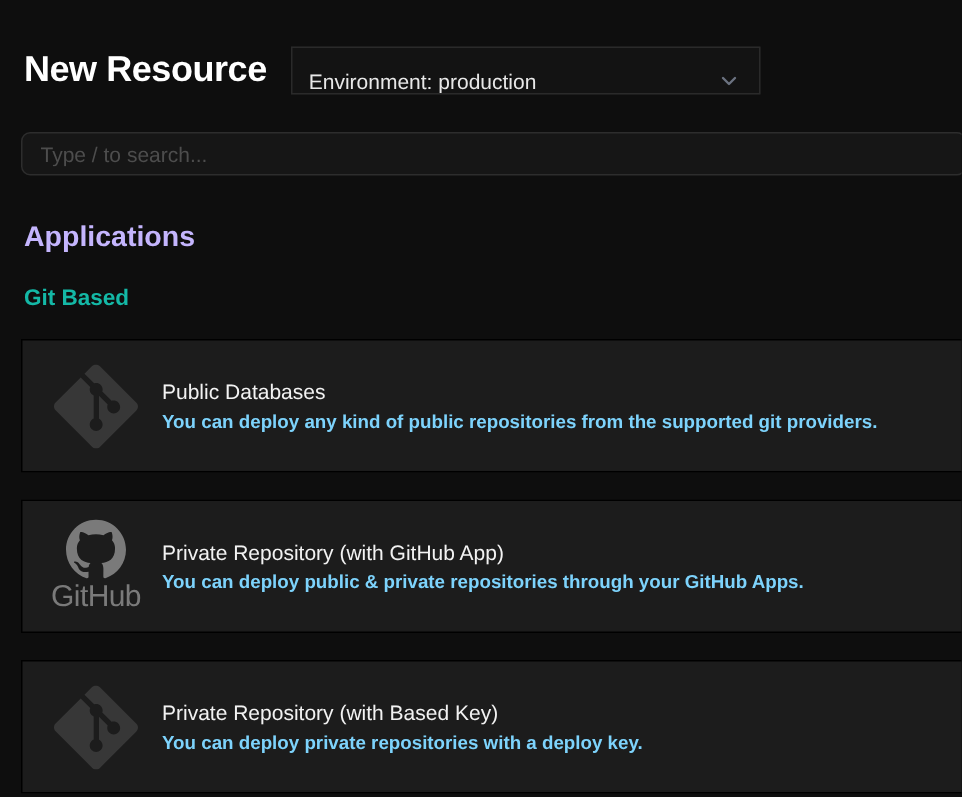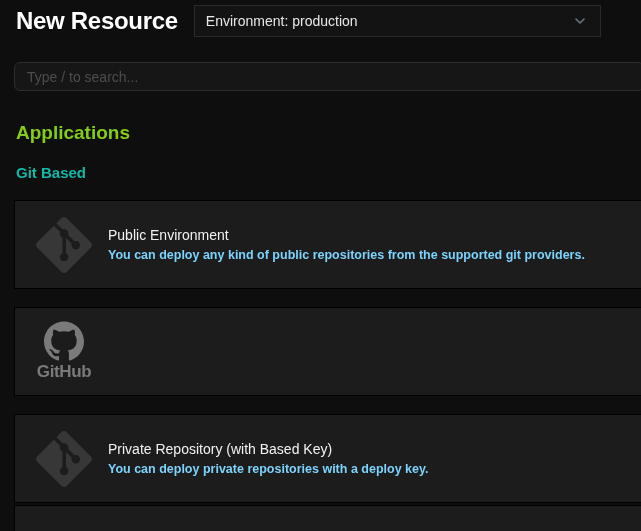--- a/index.html
+++ b/index.html
@@ -10,33 +10,34 @@
     font-family: "Liberation Sans", sans-serif;
     -webkit-font-smoothing: antialiased;
   }
   .page { position: relative; width: 641px; height: 531px; }
 
   
   .header-row {
     display: flex; align-items: center;
     padding: 2px 0 0 16px;
     height: 39px;
+    margin-top: 26px;
   }
   .page-title {
     font-size: 24px; font-weight: 700; color: #ffffff;
     letter-spacing: -0.3px;
     white-space: nowrap;
   }
   .env-select {
     margin-left: 16px;
-    width: 407px; height: 32px;
+    width: 313px; height: 32px;
     background: #131313;
     border: 1px solid #2a2a2a;
     border-radius: 0;
-    display: flex; align-items: center;
+    display: flex; align-items: flex-end;
     padding: 0 12px 0 11px;
     cursor: pointer;
   }
   .env-select-label {
     font-size: 14px; color: #e8e8e8;
     flex: 1; white-space: nowrap; overflow: hidden;
   }
   .chevron { width: 16px; height: 16px; flex: 0 0 auto; }
   .subtitle {
     margin: 4px 0 0 16px;
@@ -57,21 +58,21 @@
     font-family: "Liberation Sans", sans-serif;
     font-size: 14px; color: #d6d6d6;
     outline: none;
   }
   .search-input::placeholder { color: #4d4d4d; opacity: 1; }
 
   
   .section-heading {
     margin: 31px 0 0 16px;
     font-size: 19px; line-height: 21px;
-    font-weight: 700; color: #84cc16;
+    font-weight: 700; color: #c4b5fd;
   }
   .group-heading {
     margin: 21px 0 0 16px;
     font-size: 15px; line-height: 18px;
     font-weight: 700; color: #14b8a6;
   }
 
   
   .card {
     margin: 18px 0 0 14px;
@@ -84,21 +85,21 @@
     cursor: pointer;
   }
   .card-icon-col {
     width: 64px; flex: 0 0 aupx;
     flex: 0 0 64px;
     display: flex; flex-direction: column;
     align-items: center; justify-content: center;
   }
   .github-label {
     margin-top: 1px;
-    font-size: 17px; font-weight: 700;
+    font-size: 20px; font-weight: 400;
     letter-spacing: -0.4px;
     color: #7a7a7a;
   }
   .card-text {
     margin-left: 12px;
     display: flex; flex-direction: column; justify-content: center;
   }
   .card-title {
     font-size: 14px; line-height: 17px;
     color: #f2f2f2;
@@ -140,31 +141,35 @@
   <h2 class="section-heading">Applications</h2>
   <h3 class="group-heading">Git Based</h3>
 
   <div class="card">
     <div class="card-icon-col">
       <svg width="56" height="56" viewBox="0 0 24 24" fill="#373737">
           <path d="M23.546 10.93 13.067.452c-.604-.603-1.582-.603-2.188 0L8.708 2.627l2.76 2.76c.645-.215 1.379-.07 1.889.441.516.515.658 1.258.438 1.9l2.658 2.66c.645-.223 1.387-.078 1.9.435.721.72.721 1.884 0 2.604-.719.719-1.881.719-2.6 0-.539-.541-.674-1.337-.404-1.996L12.86 8.955v6.525c.176.086.342.203.488.348.713.721.713 1.883 0 2.6-.719.721-1.889.721-2.609 0-.719-.719-.719-1.879 0-2.598.182-.18.387-.316.605-.406V8.835c-.217-.091-.424-.222-.6-.401-.545-.545-.676-1.342-.396-2.009L7.636 3.7.45 10.881c-.6.605-.6 1.584 0 2.189l10.48 10.477c.604.604 1.582.604 2.186 0l10.43-10.43c.605-.603.605-1.582 0-2.187"></path>
         </svg>
     </div>
     <div class="card-text">
-      <div class="card-title">Public Environment</div>
+      <div class="card-title">Public Databases</div>
       <div class="card-desc">You can deploy any kind of public repositories from the supported git providers.</div>
     </div>
   </div>
 
   <div class="card">
     <div class="card-icon-col">
       <svg width="40" height="40" viewBox="0 0 24 24" fill="#7a7a7a">
           <path d="M12 .297c-6.63 0-12 5.373-12 12 0 5.303 3.438 9.8 8.205 11.385.6.113.82-.258.82-.577 0-.285-.01-1.04-.015-2.04-3.338.724-4.042-1.61-4.042-1.61C4.422 18.07 3.633 17.7 3.633 17.7c-1.087-.744.084-.729.084-.729 1.205.084 1.838 1.236 1.838 1.236 1.07 1.835 2.809 1.305 3.495.998.108-.776.417-1.305.76-1.605-2.665-.3-5.466-1.332-5.466-5.93 0-1.31.465-2.38 1.235-3.22-.135-.303-.54-1.523.105-3.176 0 0 1.005-.322 3.3 1.23.96-.267 1.98-.399 3-.405 1.02.006 2.04.138 3 .405 2.28-1.552 3.285-1.23 3.285-1.23.645 1.653.24 2.873.12 3.176.765.84 1.23 1.91 1.23 3.22 0 4.61-2.805 5.625-5.475 5.92.42.36.81 1.096.81 2.22 0 1.606-.015 2.896-.015 3.286 0 .315.21.69.825.57C20.565 22.092 24 17.592 24 12.297c0-6.627-5.373-12-12-12"></path>
         </svg>
       <span class="github-label">GitHub</span>
+    </div>
+    <div class="card-text">
+      <div class="card-title">Private Repository (with GitHub App)</div>
+      <div class="card-desc">You can deploy public &amp; private repositories through your GitHub Apps.</div>
     </div>
   </div>
 
   <div class="card">
     <div class="card-icon-col">
       <svg width="56" height="56" viewBox="0 0 24 24" fill="#373737">
           <path d="M23.546 10.93 13.067.452c-.604-.603-1.582-.603-2.188 0L8.708 2.627l2.76 2.76c.645-.215 1.379-.07 1.889.441.516.515.658 1.258.438 1.9l2.658 2.66c.645-.223 1.387-.078 1.9.435.721.72.721 1.884 0 2.604-.719.719-1.881.719-2.6 0-.539-.541-.674-1.337-.404-1.996L12.86 8.955v6.525c.176.086.342.203.488.348.713.721.713 1.883 0 2.6-.719.721-1.889.721-2.609 0-.719-.719-.719-1.879 0-2.598.182-.18.387-.316.605-.406V8.835c-.217-.091-.424-.222-.6-.401-.545-.545-.676-1.342-.396-2.009L7.636 3.7.45 10.881c-.6.605-.6 1.584 0 2.189l10.48 10.477c.604.604 1.582.604 2.186 0l10.43-10.43c.605-.603.605-1.582 0-2.187"></path>
         </svg>
     </div>
     <div class="card-text">

